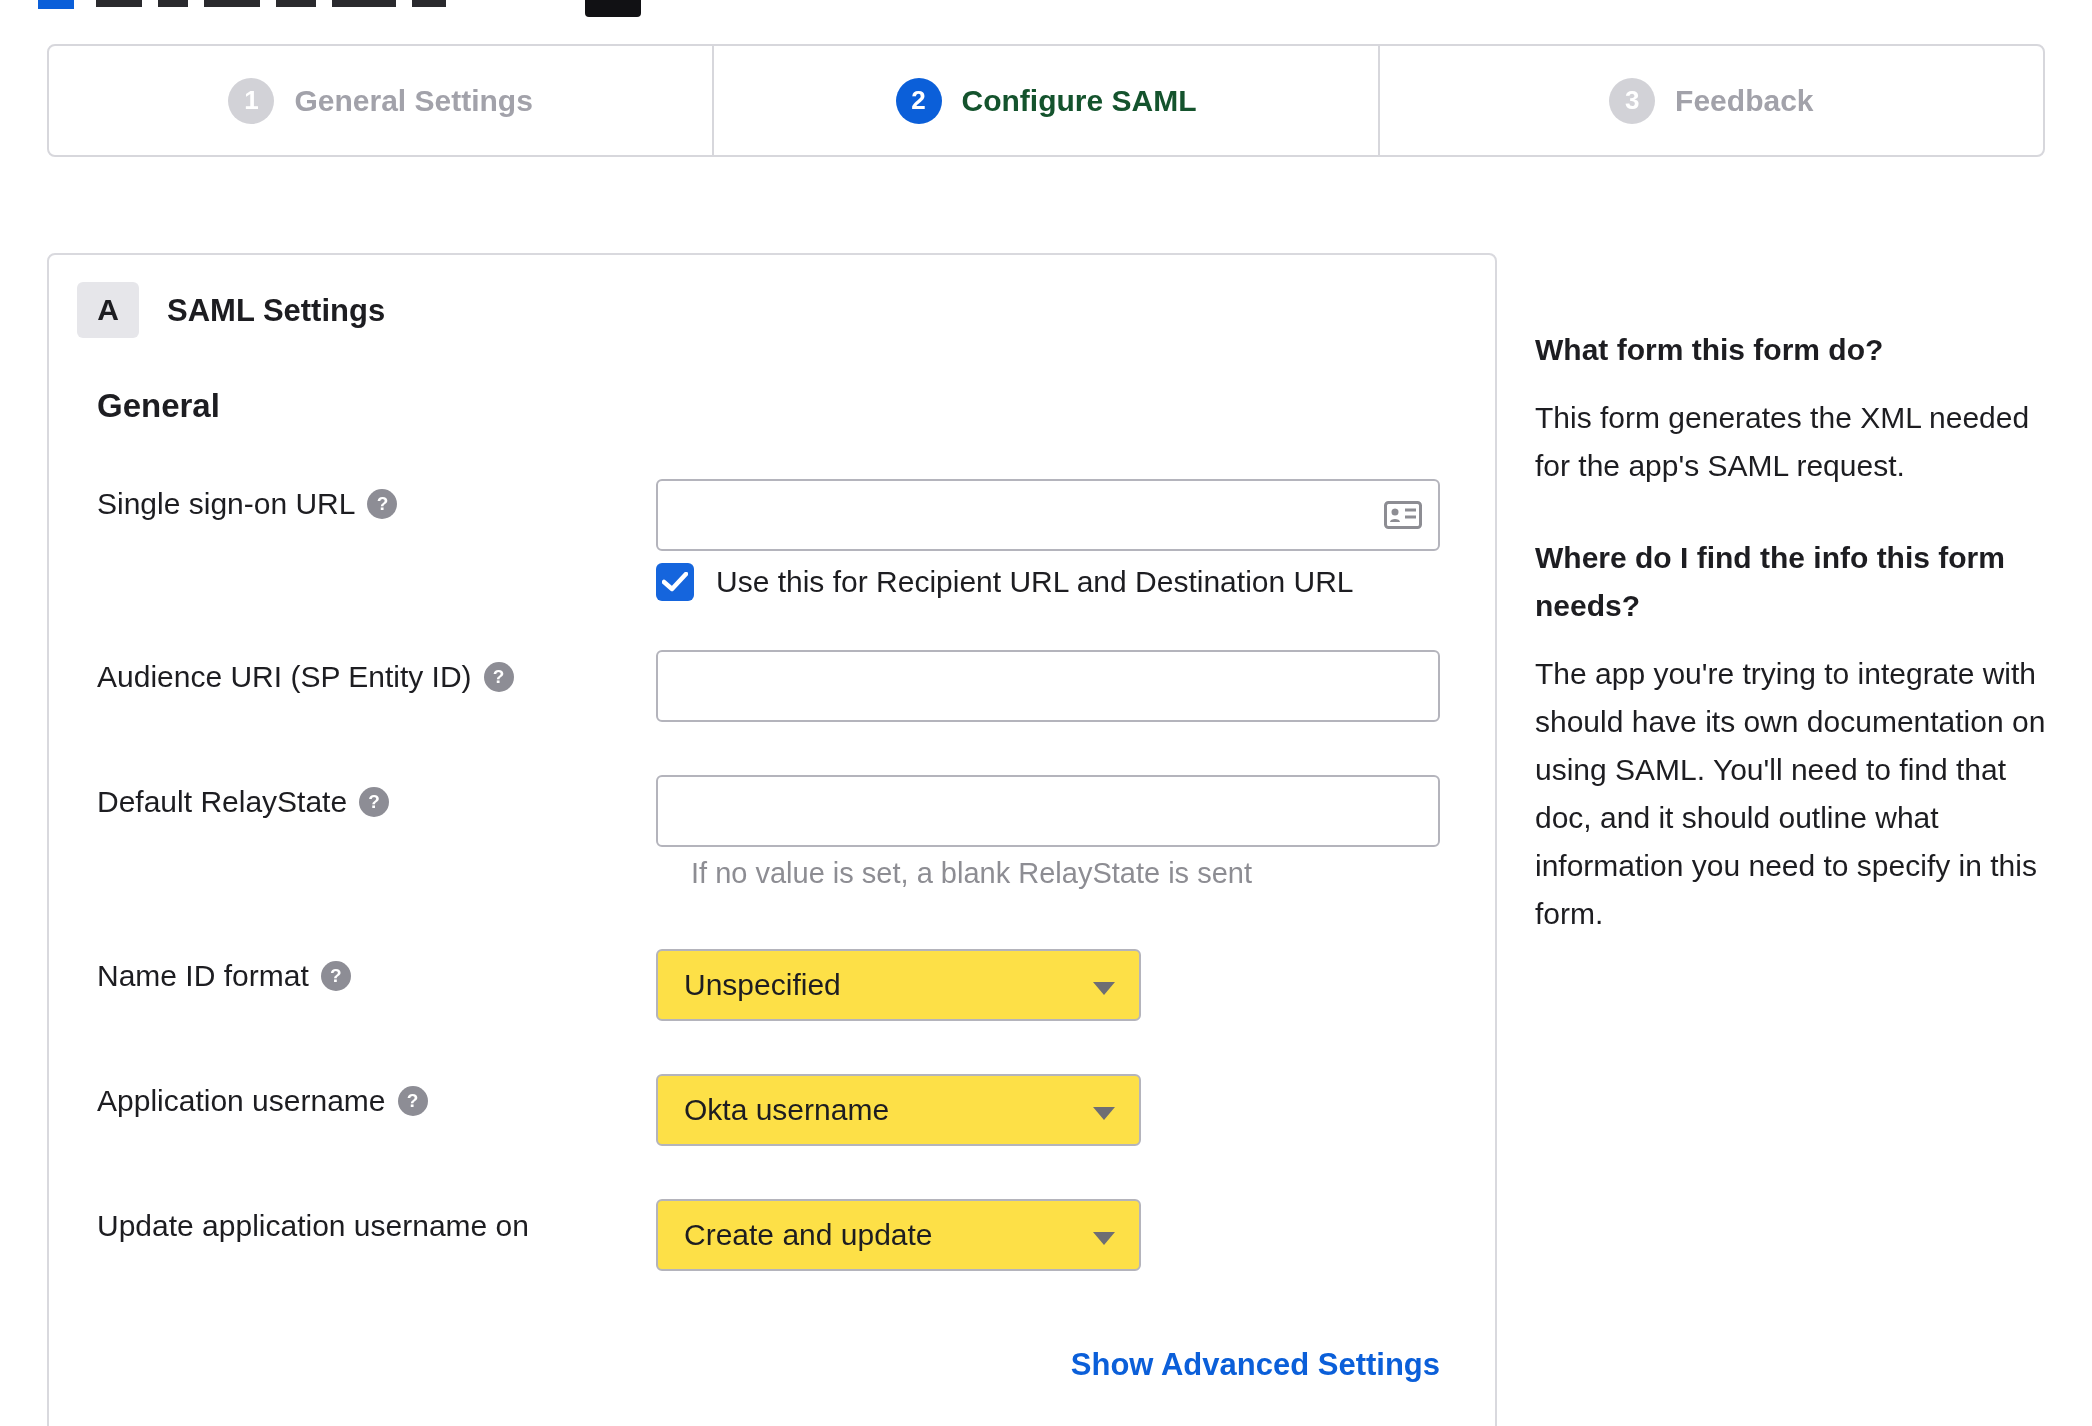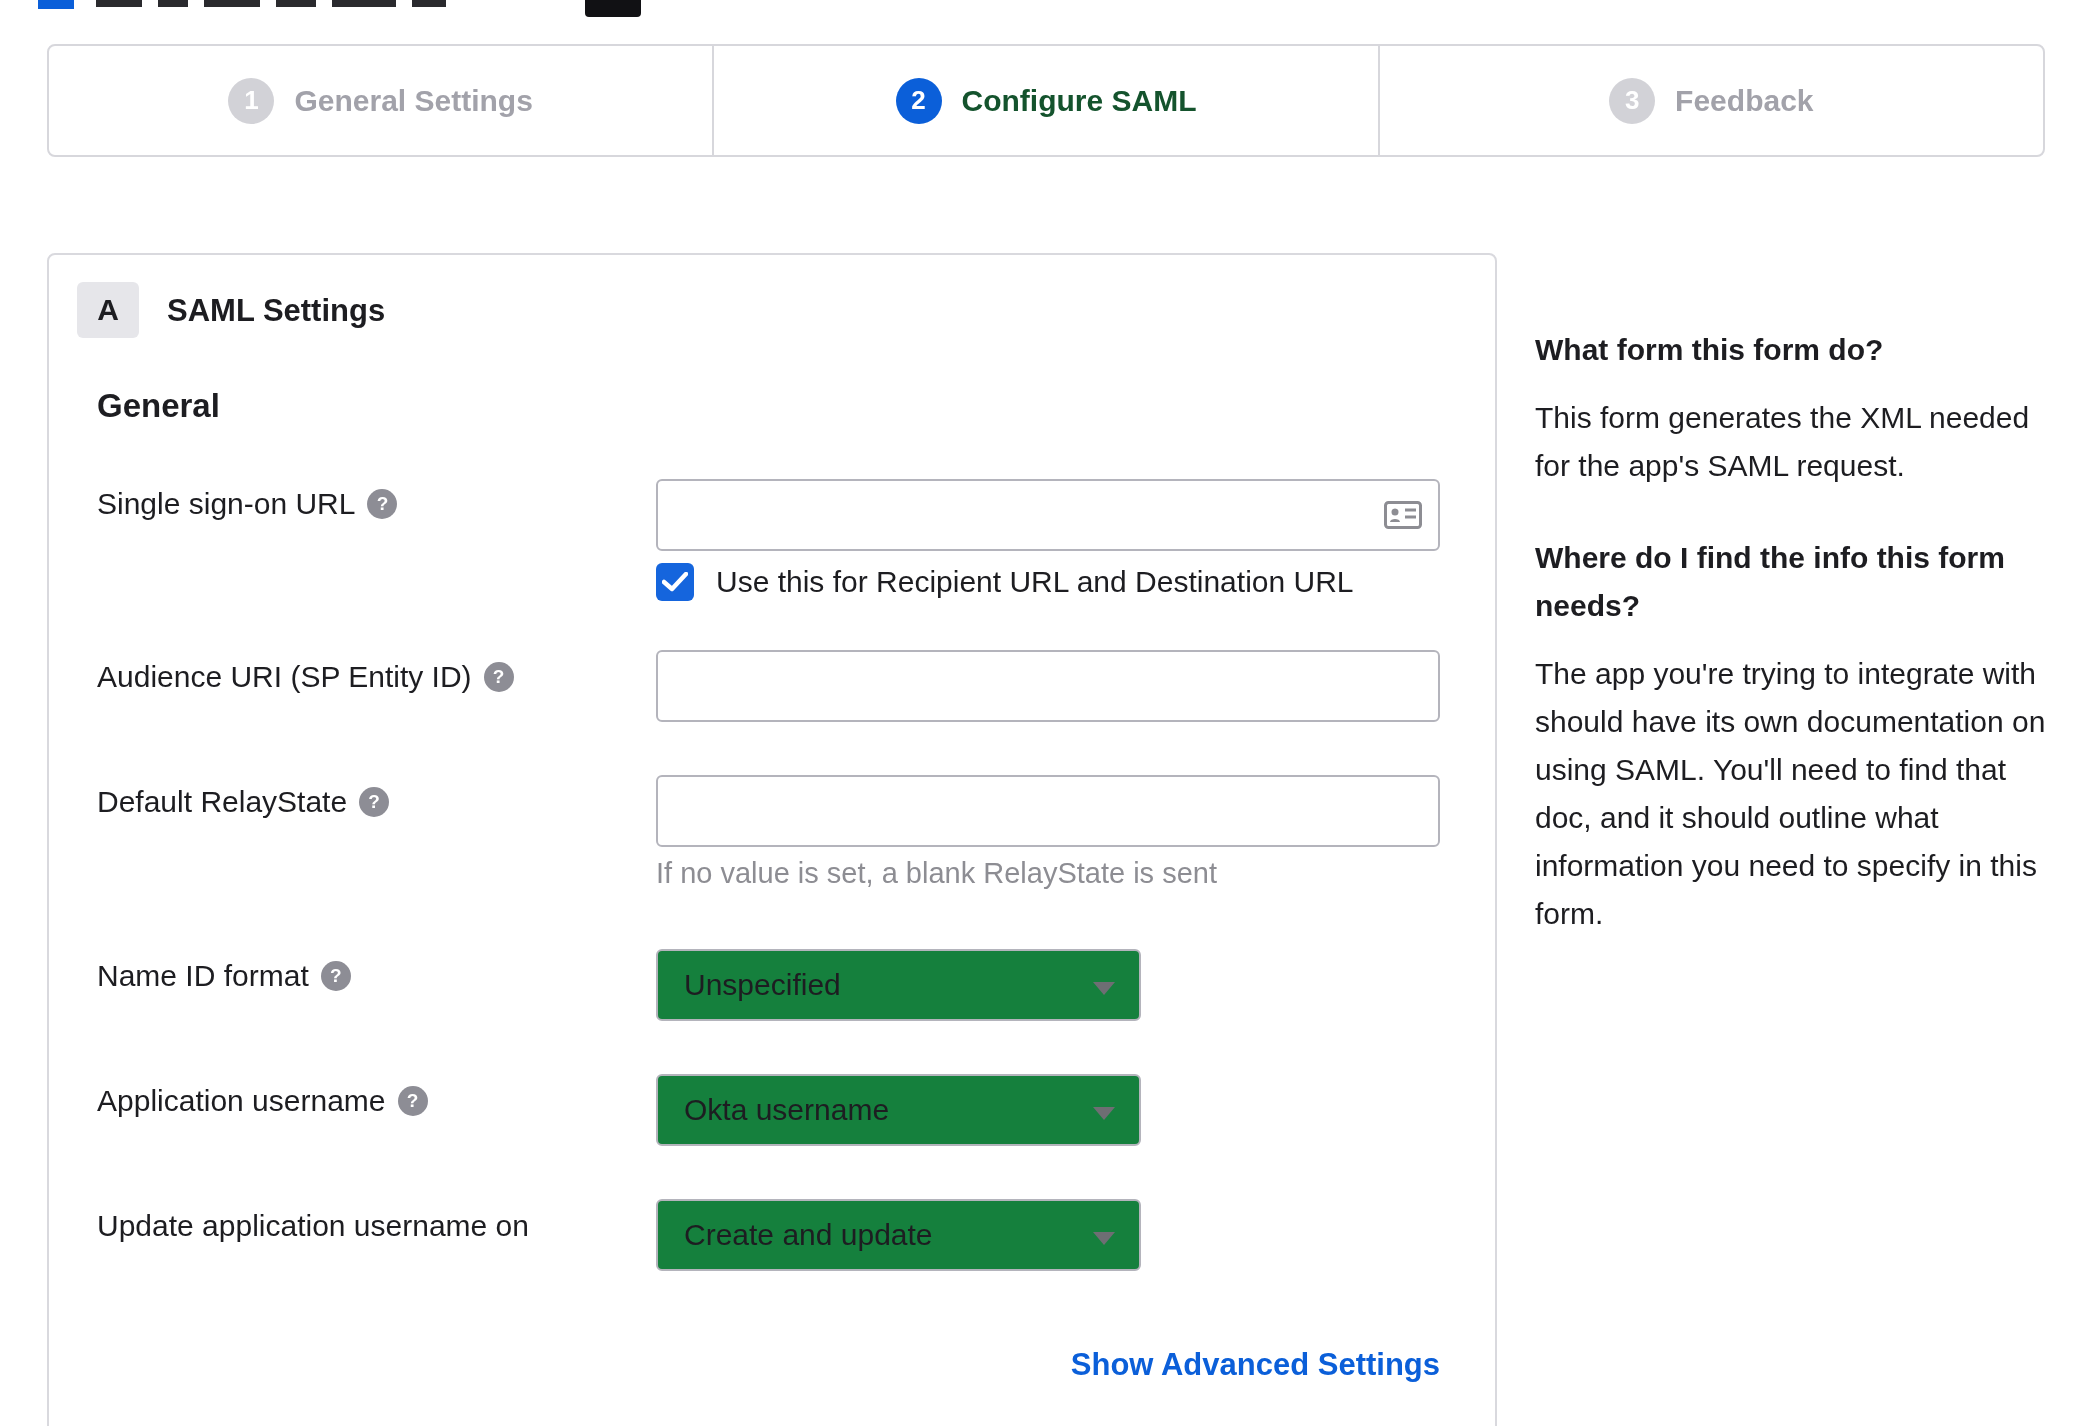--- a/index.html
+++ b/index.html
@@ -150,21 +150,21 @@
     font-size: 29px;
     color: #8d8d93;
   }
 
   .select {
     position: absolute;
     left: 607px;
     width: 485px; height: 72px;
     border: 2px solid #b4b4bc;
     border-radius: 6px;
-    background: #15803d;
+    background: #fde047;
     display: flex; align-items: center;
     padding: 0 60px 0 26px;
     font-size: 30px;
     cursor: pointer;
   }
   .select .caret {
     position: absolute;
     right: 24px; top: 31px;
     width: 0; height: 0;
     border-left: 11px solid transparent;
@@ -266,21 +266,21 @@
       <span>Audience URI (SP Entity ID)</span>
       <span class="help-icon">?</span>
     </div>
     <input class="text-input" style="top: 395px;" type="text" value="">
 
     <div class="field-label" style="top:530px;">
       <span>Default RelayState</span>
       <span class="help-icon">?</span>
     </div>
     <input class="text-input" style="top: 520px;" type="text" value="">
-    <div class="hint" style="top:602px;">If no value is set, a blank RelayState is sent</div>
+    <div class="hint" style="top:602px;margin-left:35px;">If no value is set, a blank RelayState is sent</div>
 
     <div class="field-label" style="top:704px;">
       <span>Name ID format</span>
       <span class="help-icon">?</span>
     </div>
     <div class="select" style="top:694px;">
       <span>Unspecified</span>
       <span class="caret"></span>
     </div>
 

